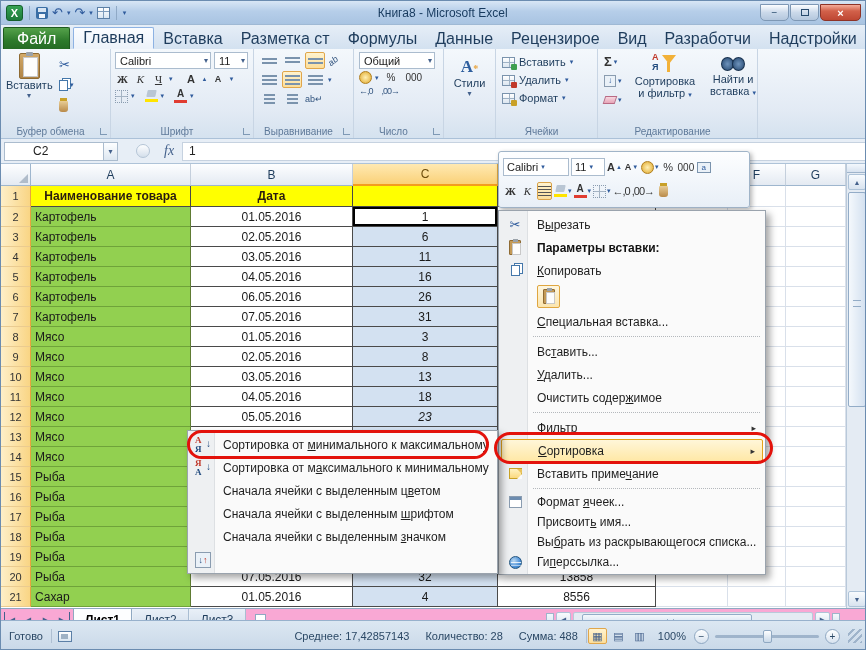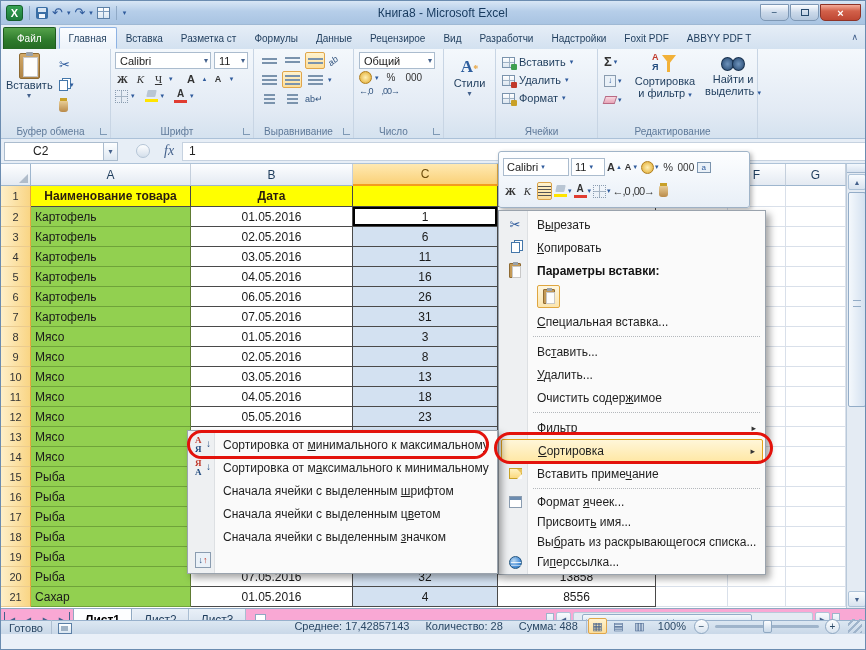--- a/index.html
+++ b/index.html
@@ -19,21 +19,21 @@
 .ic-table:after{content:"";position:absolute;left:5px;top:0;width:1px;height:100%;background:#7E9CBC}
 .dds{font-size:7px;color:#2F5B9C}
 .title{flex:1;text-align:center;font-size:12px;color:#173A5E}
 .winbtns{display:flex;margin-right:4px}
 .wb{width:29px;height:17px;border:1px solid #74890F;border:1px solid #7E98B5;border-radius:0 0 5px 5px;background:linear-gradient(#FDFEFF,#CBD9EA 50%,#B4C7DD);display:flex;align-items:center;justify-content:center;font-size:10px;color:#274A6D;margin-left:1px}
 .wb.close{width:41px;background:linear-gradient(#F5AC9A,#D2614A 40%,#BE4733);color:#fff;border-color:#8E3326;font-size:11px;font-weight:bold}
 .wb .restore-sq{width:8px;height:7px;border:1px solid #274A6D;background:transparent}
 
 .tabrow{position:absolute;top:24px;left:0;width:100%;height:24px;background:linear-gradient(#E6EEF7,#D3E1F0);display:flex;align-items:flex-end}
 #tabs{display:flex;height:100%;align-items:flex-end;padding-left:2px}
-.tab{padding:0 9px;font-size:10px;color:#1E3C5C;height:21px;display:flex;align-items:center;white-space:nowrap}
+.tab{padding:0 9px;font-size:16px;color:#1E3C5C;height:21px;display:flex;align-items:center;white-space:nowrap}
 .tab.file{background:linear-gradient(#55A24B,#2D7A2B 60%,#256B24);color:#fff;border:1px solid #1E5A1E;border-bottom:none;border-radius:2px 2px 0 0;padding:0 13px;margin-right:3px;height:22px}
 .tab.active{background:linear-gradient(#FBFDFF,#EDF3FA);border:1px solid #8DB2E3;border-bottom:1px solid #EEF3FA;border-radius:2px 2px 0 0;height:22px}
 .tabctrls{margin-left:auto;display:flex;align-items:center;gap:7px;padding-right:7px;height:100%}
 .chev{font-size:9px;color:#44618C}
 
 .ribbon{position:absolute;top:48px;left:0;width:100%;height:90px;background:linear-gradient(#F4F8FC,#E2EAF4 70%,#D5E2EF);border-bottom:1px solid #ABC1D8;display:flex}
 .rgroup{position:relative;height:100%;border-right:1px solid #C8D5E4}
 .rfill{flex:1}
 .rlabel{position:absolute;bottom:1px;left:0;right:10px;text-align:center;font-size:10px;color:#5E7999;white-space:nowrap}
 .launcher{position:absolute;bottom:3px;right:3px;width:7px;height:7px;border-left:1px solid #7E99B5;border-bottom:1px solid #7E99B5}
@@ -143,21 +143,21 @@
 .ic-newsheet{width:11px;height:12px;background:#fff;border:1px solid #8FA8C2;position:relative}
 .ic-newsheet:after{content:"";position:absolute;right:-3px;bottom:-3px;width:6px;height:6px;background:#E8A33D;border-radius:1px}
 .hscroll{margin-left:auto;display:flex;align-items:center;gap:2px;padding-right:2px}
 .hsplit{width:8px;height:14px;background:linear-gradient(#F3F8FD,#D7E2EF);border:1px solid #9FB4CB}
 .hbtn{width:15px;height:15px;font-size:7px;color:#44618C;display:flex;align-items:center;justify-content:center;background:linear-gradient(#F8FBFE,#D8E3EF);border:1px solid #AEC3D8;border-radius:2px}
 .htrack{width:240px;height:15px;background:#E4EBF3;border:1px solid #B9C9DA;position:relative;border-radius:2px}
 .hthumb{position:absolute;left:8px;top:1px;bottom:1px;width:170px;background:linear-gradient(#F4F8FC,#D4E1F0);border:1px solid #93ACC7;border-radius:2px}
 .hthumb:after{content:"";position:absolute;top:4px;bottom:4px;left:50%;width:5px;border-left:1px solid #93ACC7;border-right:1px solid #93ACC7}
 .corner2{width:21px;background:#D8E3EF;border-left:1px solid #B9C9DA}
 
-.statusbar{position:absolute;top:619px;left:0;width:100%;height:14px;background:linear-gradient(#DCE7F2,#C9D8E8);border-top:1px solid #98B1CC;display:flex;align-items:flex-end;font-size:11px;color:#2B4865}
+.statusbar{position:absolute;top:619px;left:0;width:100%;height:31px;background:linear-gradient(#DCE7F2,#C9D8E8);border-top:1px solid #98B1CC;display:flex;align-items:center;font-size:11px;color:#2B4865}
 .sseg{padding:0 8px}
 .ssep{width:1px;height:14px;background:#AEBFD2}
 .ic-macro{width:14px;height:11px;border:1px solid #5B7FA6;background:linear-gradient(#FFF,#D9E6F2);position:relative;margin:0 6px}
 .ic-macro:after{content:"";position:absolute;left:2px;top:2px;width:7px;height:5px;background:#9FB2C5}
 .statright{margin-left:auto;display:flex;align-items:center}
 .vbtn{width:19px;height:16px;display:flex;align-items:center;justify-content:center;font-size:11px;color:#44618C;margin:0 1px}
 .vbtn.on{background:linear-gradient(#FFF3CF,#FCDE9A);border:1px solid #E0A64B;border-radius:2px}
 .zoomlbl{padding:0 8px}
 .zbtn{width:15px;height:15px;border-radius:50%;border:1px solid #8FA8C2;background:linear-gradient(#FDFEFF,#D8E3EF);display:flex;align-items:center;justify-content:center;font-size:10px;color:#2B4865}
 .ztrack{width:104px;height:3px;background:#9FB4CB;margin:0 6px;position:relative;border-radius:2px}
@@ -428,21 +428,21 @@
         <div class="ic-sortfil">
           <span class="lt">А</span>
             <span class="lb">Я</span>
             <span class="funnel"></span>
         </div>
         <span>Сортировка и фильтр</span>
         <span class="dds">▾</span>
       </div>
       <div class="bigbtn2 be2">
         <div class="ic-bino"></div>
-        <span>Найти и выделить</span>
+        <span>Найти и вставка</span>
         <span class="dds">▾</span>
       </div>
       <div class="rlabel">Редактирование</div>
     </div>
     <div class="rfill"></div>
   </div>
 
   <div class="fbar">
     <div class="namebox">C2</div>
     <div class="nbdd">▾</div>
@@ -570,21 +570,21 @@
           <div class="cell tb center sel" style="width: 145px;">18</div>
           <div class="cell tb center" style="width: 158px;"></div>
           <div class="cell" style="width: 72px;"></div>
           <div class="cell" style="width: 58px;"></div>
           <div class="cell" style="width: 60px;"></div>
         </div>
         <div class="grow" style="height: 20px;">
           <div class="rhd">12</div>
           <div class="cell green tb" style="width: 160px;">Мясо</div>
           <div class="cell tb center" style="width: 162px;">05.05.2016</div>
-          <div class="cell tb center sel" style="width: 145px;">23</div>
+          <div class="cell tb center sel" style="width: 145px; font-style: italic;">23</div>
           <div class="cell tb center" style="width: 158px;"></div>
           <div class="cell" style="width: 72px;"></div>
           <div class="cell" style="width: 58px;"></div>
           <div class="cell" style="width: 60px;"></div>
         </div>
         <div class="grow" style="height: 20px;">
           <div class="rhd">13</div>
           <div class="cell green tb" style="width: 160px;">Мясо</div>
           <div class="cell tb center" style="width: 162px;"></div>
           <div class="cell tb center sel" style="width: 145px;"></div>
@@ -785,31 +785,31 @@
     </div>
   </div>
 
   <div class="ctxmenu" id="ctxmenu">
       <div class="mi">
         <span class="mic">
           <span class="ic-cut2">✂</span>
         </span>
         <span>В<u>ы</u>резать</span>
       </div>
+      <div class="mi mhdr">
+        <span class="mic">
+          <span class="ic-clipsm"></span>
+        </span>
+        <span>Параметры вставки:</span>
+      </div>
       <div class="mi">
         <span class="mic">
           <span class="ic-copy2"></span>
         </span>
         <span><u>К</u>опировать</span>
-      </div>
-      <div class="mi mhdr">
-        <span class="mic">
-          <span class="ic-clipsm"></span>
-        </span>
-        <span>Параметры вставки:</span>
       </div>
       <div class="pasterow">
         <div class="pbox">
           <span class="ic-clipsm"></span>
         </div>
       </div>
       <div class="mi">
         <span class="mic"></span>
         <span><u>С</u>пециальная вставка...</span>
       </div>
@@ -882,25 +882,25 @@
           <span class="ic-za">
             <b class="t">Я</b>
             <b class="b">А</b>
             <span class="ar">↓</span>
           </span>
         </span>
         <span>Сортировка от м<u>а</u>ксимального к минимальному</span>
       </div>
       <div class="smi">
         <span class="mic"></span>
+        <span>Сначала ячейки с выделенным ц<u>в</u>етом</span>
+      </div>
+      <div class="smi">
+        <span class="mic"></span>
         <span>Сначала ячейки с выделенным <u>ш</u>рифтом</span>
-      </div>
-      <div class="smi">
-        <span class="mic"></span>
-        <span>Сначала ячейки с выделенным ц<u>в</u>етом</span>
       </div>
       <div class="smi">
         <span class="mic"></span>
         <span>Сначала ячейки с выделенным <u>з</u>начком</span>
       </div>
       <div class="smi">
         <span class="mic">
           <span class="ic-custom"><span class="d">↓</span><span class="u2">↑</span></span>
         </span>
       </div>

